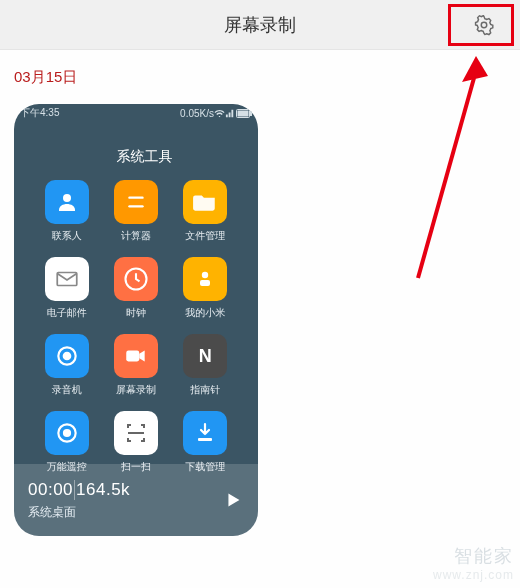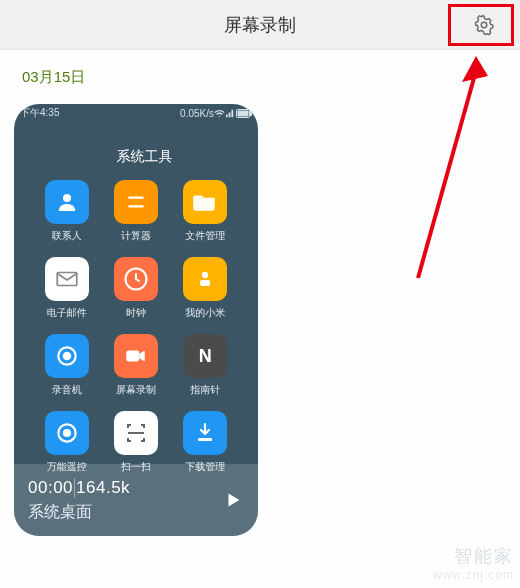--- a/index.html
+++ b/index.html
@@ -3,21 +3,21 @@
 <meta charset="utf-8">
 <style>
   * { margin: 0; padding: 0; box-sizing: border-box; }
   body { width: 520px; height: 588px; font-family: -apple-system, "PingFang SC", "Microsoft YaHei", sans-serif; background: #fefefe; position: relative; overflow: hidden; }
 
   .header { height: 50px; background: #f0f0f0; border-bottom: 1px solid #e5e5e5; display: flex; align-items: center; justify-content: center; position: relative; }
   .header-title { font-size: 18px; color: #333; }
   .settings-btn { position: absolute; right: 24px; top: 50%; transform: translateY(-50%); width: 24px; height: 24px; display:flex; align-items:center; justify-content:center; color:#6b6b6b; }
   .settings-highlight { position: absolute; right: 6px; top: 4px; width: 66px; height: 42px; border: 3px solid #e60012; pointer-events: none; }
 
-  .date-label { padding: 18px 22px 12px; font-size: 15px; color: #4d7c0f; }
+  .date-label { padding: 18px 14px 12px; font-size: 15px; color: #b91c1c; }
 
   .thumb { position: absolute; left: 14px; top: 104px; width: 244px; height: 432px; background: #3b5564; overflow: hidden; border-radius: 25px; }
   .statusbar { height: 18px; display: flex; align-items: center; justify-content: space-between; padding: 0 6px; font-size: 10px; color: #d6e0e6; }
   .statusbar .right { display:flex; gap:0; align-items:center; }
 
   .folder-title { text-align: center; color: #fff; font-size: 14px; margin-top: 26px; margin-bottom: 14px; margin-left: 17px; }
   .grid { display: grid; grid-template-columns: repeat(3, 1fr); gap: 14px 8px; padding: 0 22px; }
   .app { display: flex; flex-direction: column; align-items: center; gap: 5px; }
   .app .ic { width: 44px; height: 44px; border-radius: 10px; display:flex; align-items:center; justify-content:center; }
   .app .lbl { font-size: 10px; color: #e8eef2; white-space: nowrap; }
@@ -26,21 +26,21 @@
   .ic-orange { background:#ff9800; }
   .ic-amber  { background:#ffb300; }
   .ic-white  { background:#ffffff; }
   .ic-n      { background:#4b4b4b; color:#fff; font-weight:600; font-size:18px; }
   .ic-orange2{ background:#ff7043; }
 
   .infobar { position: absolute; left:0; right:0; bottom:0; height:72px; background: rgba(255,255,255,0.16); display:flex; align-items:center; padding:0 14px; color:#fff; }
   .info-left { display:flex; flex-direction:column; }
   .info-top { display:flex; align-items:center; gap:1px; font-size:17px; letter-spacing:0.5px; }
   .info-top .divider { width:1px; height:20px; background: rgba(255,255,255,0.4); }
-  .info-name { font-size:16px; color:#e6eef4; margin-top:4px; }
+  .info-name { font-size:12px; color:#e6eef4; margin-top:4px; }
   .play { margin-left:auto; }
 
   .watermark { position:absolute; right:6px; bottom:6px; text-align:right; pointer-events:none; }
   .watermark .wm1 { font-size:18px; color:#d9dfe3; letter-spacing:2px; }
   .watermark .wm2 { font-size:12px; color:#e6eaec; letter-spacing:1px; }
 </style>
 </head>
 <body>
 
 <div class="header">

